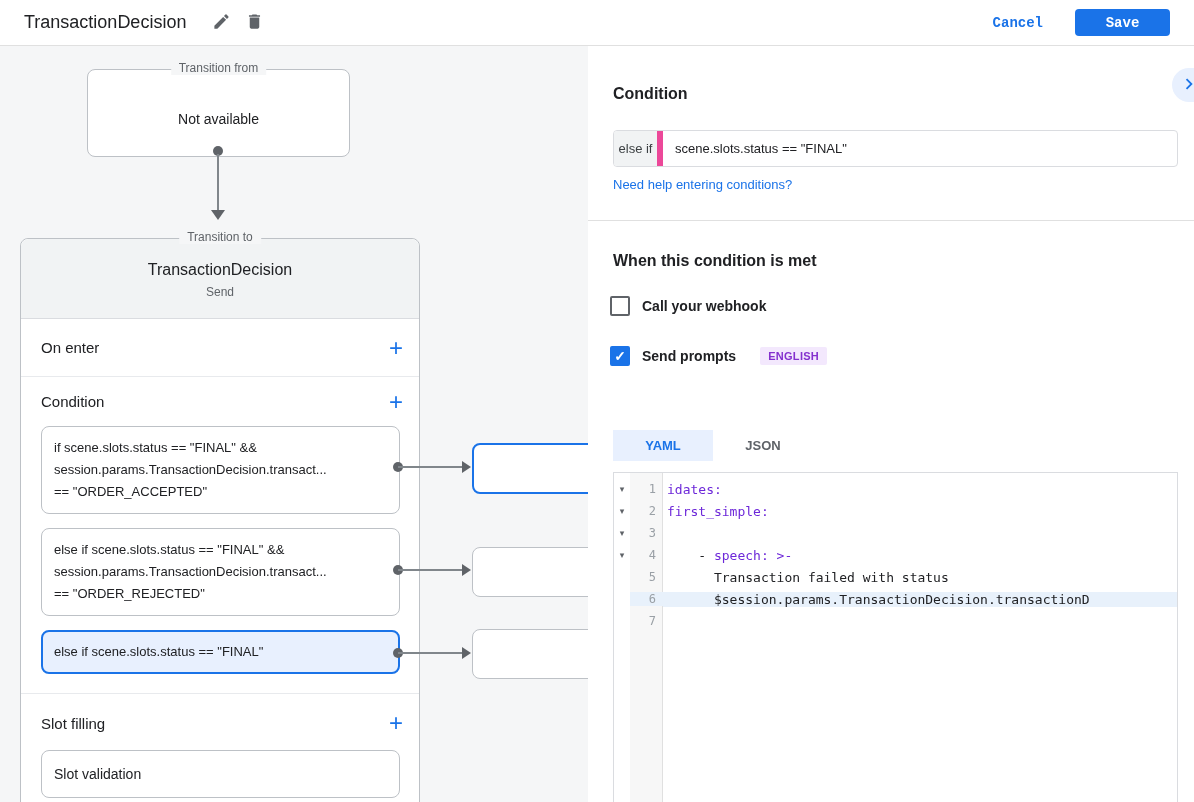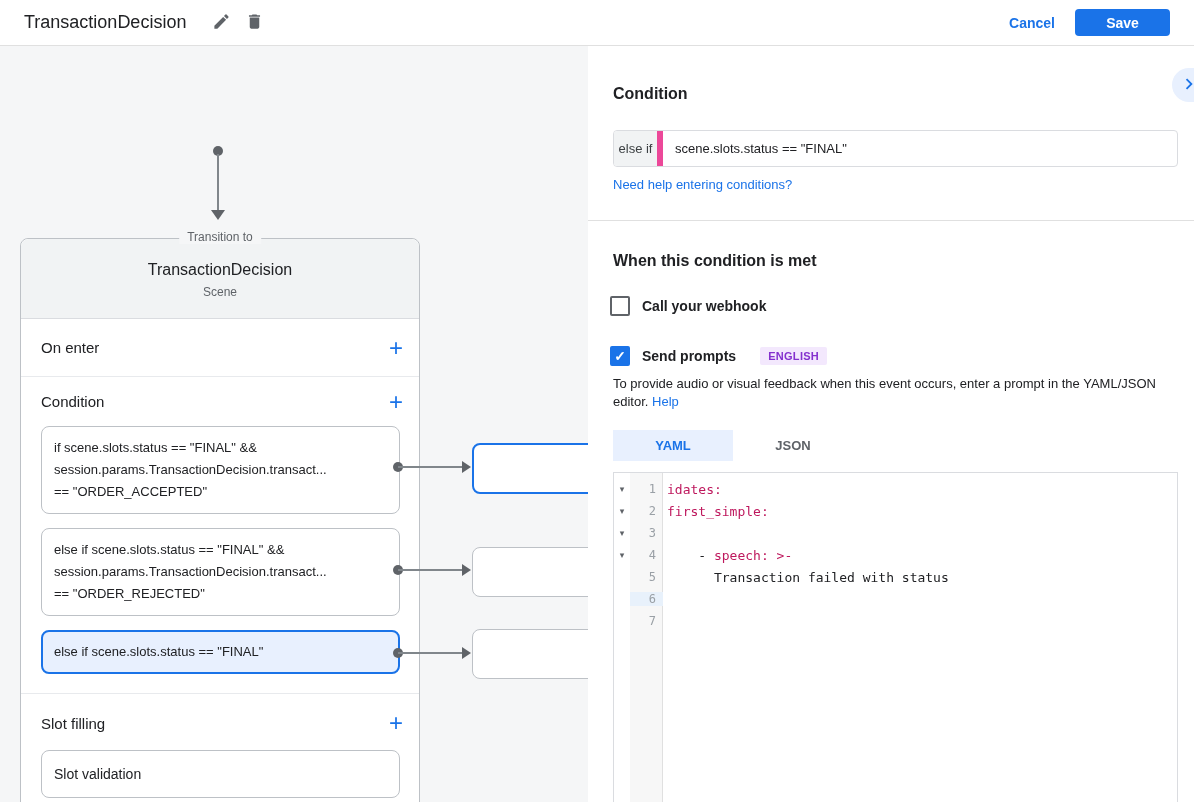--- a/index.html
+++ b/index.html
@@ -7,21 +7,21 @@
     font-family:"Liberation Sans", sans-serif; color:#202124; }
   .app { position:relative; width:1194px; height:802px; }
 
   
   .topbar { position:absolute; left:0; top:0; width:1194px; height:46px; background:#fff;
     border-bottom:1px solid #e0e0e0; display:flex; align-items:center; justify-content:space-between;
     padding:0 24px; z-index:30; }
   .topbar-left { display:flex; align-items:center; gap:10px; }
   .topbar-title { font-size:18px; font-weight:400; color:#202124; margin-right:14px; }
   .icon-btn { background:none; border:none; cursor:pointer; padding:2px; display:flex; align-items:center; }
-  .topbar-right { display:flex; align-items:center; gap:20px; }
+  .topbar-right { display:flex; align-items:center; gap:32px;font-family:Liberation Mono, monospace; }
   .cancel-btn { background:none; border:none; color:#1a73e8; font-size:14px; font-weight:bold;
     font-family:inherit; cursor:pointer; }
   .save-btn { background:#1a73e8; border:none; color:#fff; font-size:14px; font-weight:bold;
     font-family:inherit; border-radius:4px; width:95px; height:27px; cursor:pointer; }
 
   
   .flow { position:absolute; left:0; top:46px; width:588px; height:756px; background:#f5f6f7; overflow:hidden; }
   .legend { position:absolute; top:-9px; left:50%; transform:translateX(-50%); background:#f5f6f7;
     padding:0 8px; font-size:12px; color:#5f6368; white-space:nowrap; }
 
@@ -84,37 +84,37 @@
   .checkbox { width:20px; height:20px; border:2px solid #5f6368; border-radius:2px; background:#fff;
     display:flex; align-items:center; justify-content:center; cursor:pointer; flex:none; }
   .checkbox.checked { border-color:#1a73e8; background:#1a73e8; color:#fff; font-size:14px;
     font-weight:bold; line-height:1; }
   .check-label { margin-left:12px; font-size:14px; font-weight:bold; color:#202124; }
   .lang-badge { margin-left:24px; background:#f3e8fd; color:#8430ce; font-size:11px; font-weight:bold;
     padding:3px 8px; border-radius:2px; letter-spacing:0.3px; }
   .hint { position:absolute; left:25px; top:329px; width:562px; font-size:13px; line-height:18px; color:#202124; }
 
   .tabs { position:absolute; left:25px; top:384px; display:flex; }
-  .tab { width:120px; height:31px; display:flex; align-items:center; justify-content:center;
+  .tab { width:100px; height:31px; display:flex; align-items:center; justify-content:center;
     font-size:13px; font-weight:bold; color:#5f6368; cursor:pointer; }
   .tab.active { background:#e8f0fe; color:#1a73e8; }
 
   .editor { position:absolute; left:25px; top:426px; width:565px; height:331px;
     border:1px solid #dadce0; background:#fff; overflow:hidden; }
   .gutter-bg { position:absolute; left:16px; top:0; width:33px; height:100%; background:#f7f7f7;
     border-right:1px solid #e0e0e0; }
   .code-rows { position:relative; padding-top:5px; }
   .code-row { display:flex; height:22px; align-items:center; }
   .fold-cell { width:16px; text-align:center; font-size:9px; color:#5f6368; flex:none; cursor:pointer; }
   .num-cell { width:33px; flex:none; text-align:right; padding-right:7px;
     font-family:"DejaVu Sans Mono", monospace; font-size:12px; color:#9aa0a6; }
   .code-cell { flex:1; font-family:"DejaVu Sans Mono", monospace; font-size:13px; white-space:pre;
     overflow:hidden; padding-left:4px; }
   .code-row.selected .num-cell, .code-row.selected .code-cell { background:#e8f1fb; }
-  .seg-key { color:#be185d; }
+  .seg-key { color:#6d28d9; }
   .seg-plain { color:#202124; }
 </style>
 </head>
 <body>
 
 <div class="app">
 
   <header class="topbar">
     <div class="topbar-left">
       <span class="topbar-title">TransactionDecision</span>
@@ -134,30 +134,34 @@
       </button>
     </div>
     <div class="topbar-right">
       <button class="cancel-btn">Cancel</button>
       <button class="save-btn">Save</button>
     </div>
   </header>
 
   <div class="flow">
 
+    <div class="tfrom-box">
+      <span class="legend">Transition from</span>
+      <div class="tfrom-value">Not available</div>
+    </div>
 
     <span class="dot" style="left:213px; top:100px;"></span>
     <span class="vline" style="left:217px; top:108px; height:57px;"></span>
     <span class="arrow-down" style="left:211px; top:164px;"></span>
 
     <div class="card">
       <span class="legend">Transition to</span>
       <div class="card-header">
         <div class="card-title">TransactionDecision</div>
-        <div class="card-subtitle">Scene</div>
+        <div class="card-subtitle">Send</div>
       </div>
 
       <div class="sec-row row-onenter">
         <span class="sec-label">On enter</span>
         <button class="plus"><span>+</span></button>
       </div>
 
       <div class="sec-row row-condhead">
         <span class="sec-label">Condition</span>
         <button class="plus"><span>+</span></button>
@@ -231,21 +235,20 @@
       <span id="webhook-box" class="checkbox"></span>
       <span class="check-label">Call your webhook</span>
     </div>
 
     <div class="check-row" style="top:300px;">
       <span id="prompts-box" class="checkbox checked">✓</span>
       <span class="check-label">Send prompts</span>
       <span class="lang-badge">ENGLISH</span>
     </div>
 
-    <p class="hint"><span>To provide audio or visual feedback when this event occurs, enter a prompt in the YAML/JSON editor.</span> <a class="link">Help</a></p>
 
     <div class="tabs" id="tabs">
         <div class="tab active">YAML</div>
         <div class="tab">JSON</div>
       </div>
 
     <div class="editor">
       <div class="gutter-bg"></div>
       <div class="code-rows" id="code-lines">
           <div class="code-row">
@@ -268,20 +271,21 @@
             <span class="code-cell"><span class="seg-plain">    - </span><span class="seg-key">speech: &gt;-</span></span>
           </div>
           <div class="code-row">
             <span class="fold-cell"></span>
             <span class="num-cell">5</span>
             <span class="code-cell"><span class="seg-plain">      Transaction failed with status</span></span>
           </div>
           <div class="code-row selected">
             <span class="fold-cell"></span>
             <span class="num-cell">6</span>
+            <span class="code-cell"><span class="seg-plain">      $session.params.TransactionDecision.transactionD</span></span>
           </div>
           <div class="code-row">
             <span class="fold-cell"></span>
             <span class="num-cell">7</span>
             <span class="code-cell"></span>
           </div>
         </div>
     </div>
   </aside>
 

